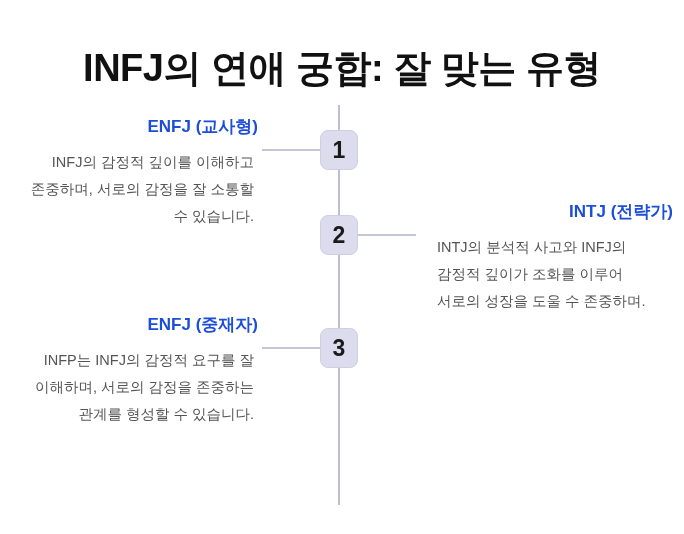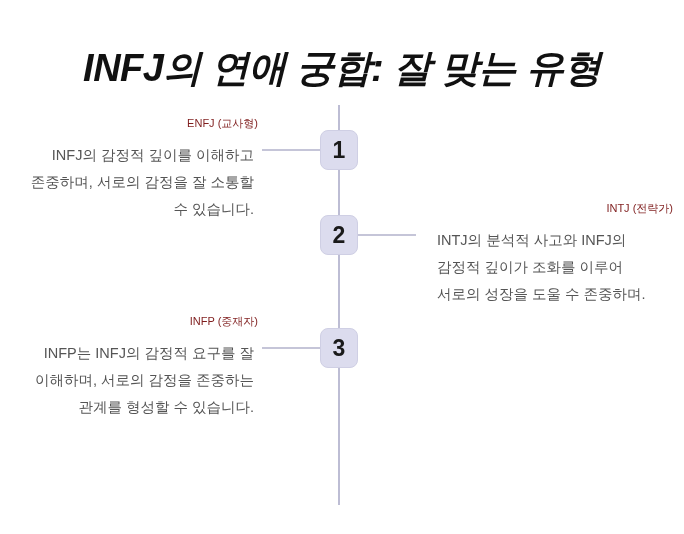--- a/index.html
+++ b/index.html
@@ -22,21 +22,20 @@
     top: 22px;
     left: 0;
     width: 684px;
     text-align: center;
     font-size: 38px;
     font-weight: 700;
     letter-spacing: -0.5px;
     color: #111111;
     line-height: 1.15;
     white-space: nowrap;
-    font-style: italic;
   }
 
   
   #timeline {
     position: absolute;
     top: 105px;
     left: 0;
     width: 684px;
     height: 429px;
   }
@@ -80,23 +79,23 @@
 
   
   .item-block {
     position: absolute;
     width: 240px;
   }
   .item-block.side-left  { left: 18px;  text-align: right; }
   .item-block.side-right { left: 433px; text-align: left;  }
 
   .item-heading {
-    font-size: 11px;
-    font-weight: 400;
-    color: #7f1d1d;
+    font-size: 17px;
+    font-weight: 700;
+    color: #1d4ed8;
     line-height: 1.2;
     margin: 0 0 12px 0;
     white-space: nowrap;
   }
   .item-block.side-right .item-heading { text-align: right; }
 
   .item-body {
     font-size: 14.5px;
     font-weight: 400;
     color: #555555;
@@ -124,17 +123,17 @@
   <div class="connector right" style="top: 129px;"></div>
   <div class="badge" style="top: 110px;">2</div>
   <div class="item-block side-right" style="top: 97px;">
     <p class="item-heading">INTJ (전략가)</p>
     <p class="item-body">INTJ의 분석적 사고와 INFJ의 감정적 깊이가 조화를 이루어 서로의 성장을 도울 수 존중하며.</p>
   </div>
 
   <div class="connector left" style="top: 242px;"></div>
   <div class="badge" style="top: 223px;">3</div>
   <div class="item-block side-left" style="top: 210px;">
-    <p class="item-heading">INFP (중재자)</p>
+    <p class="item-heading">ENFJ (중재자)</p>
     <p class="item-body">INFP는 INFJ의 감정적 요구를 잘 이해하며, 서로의 감정을 존중하는 관계를 형성할 수 있습니다.</p>
   </div>
 
 </div>
 
 </body></html>

